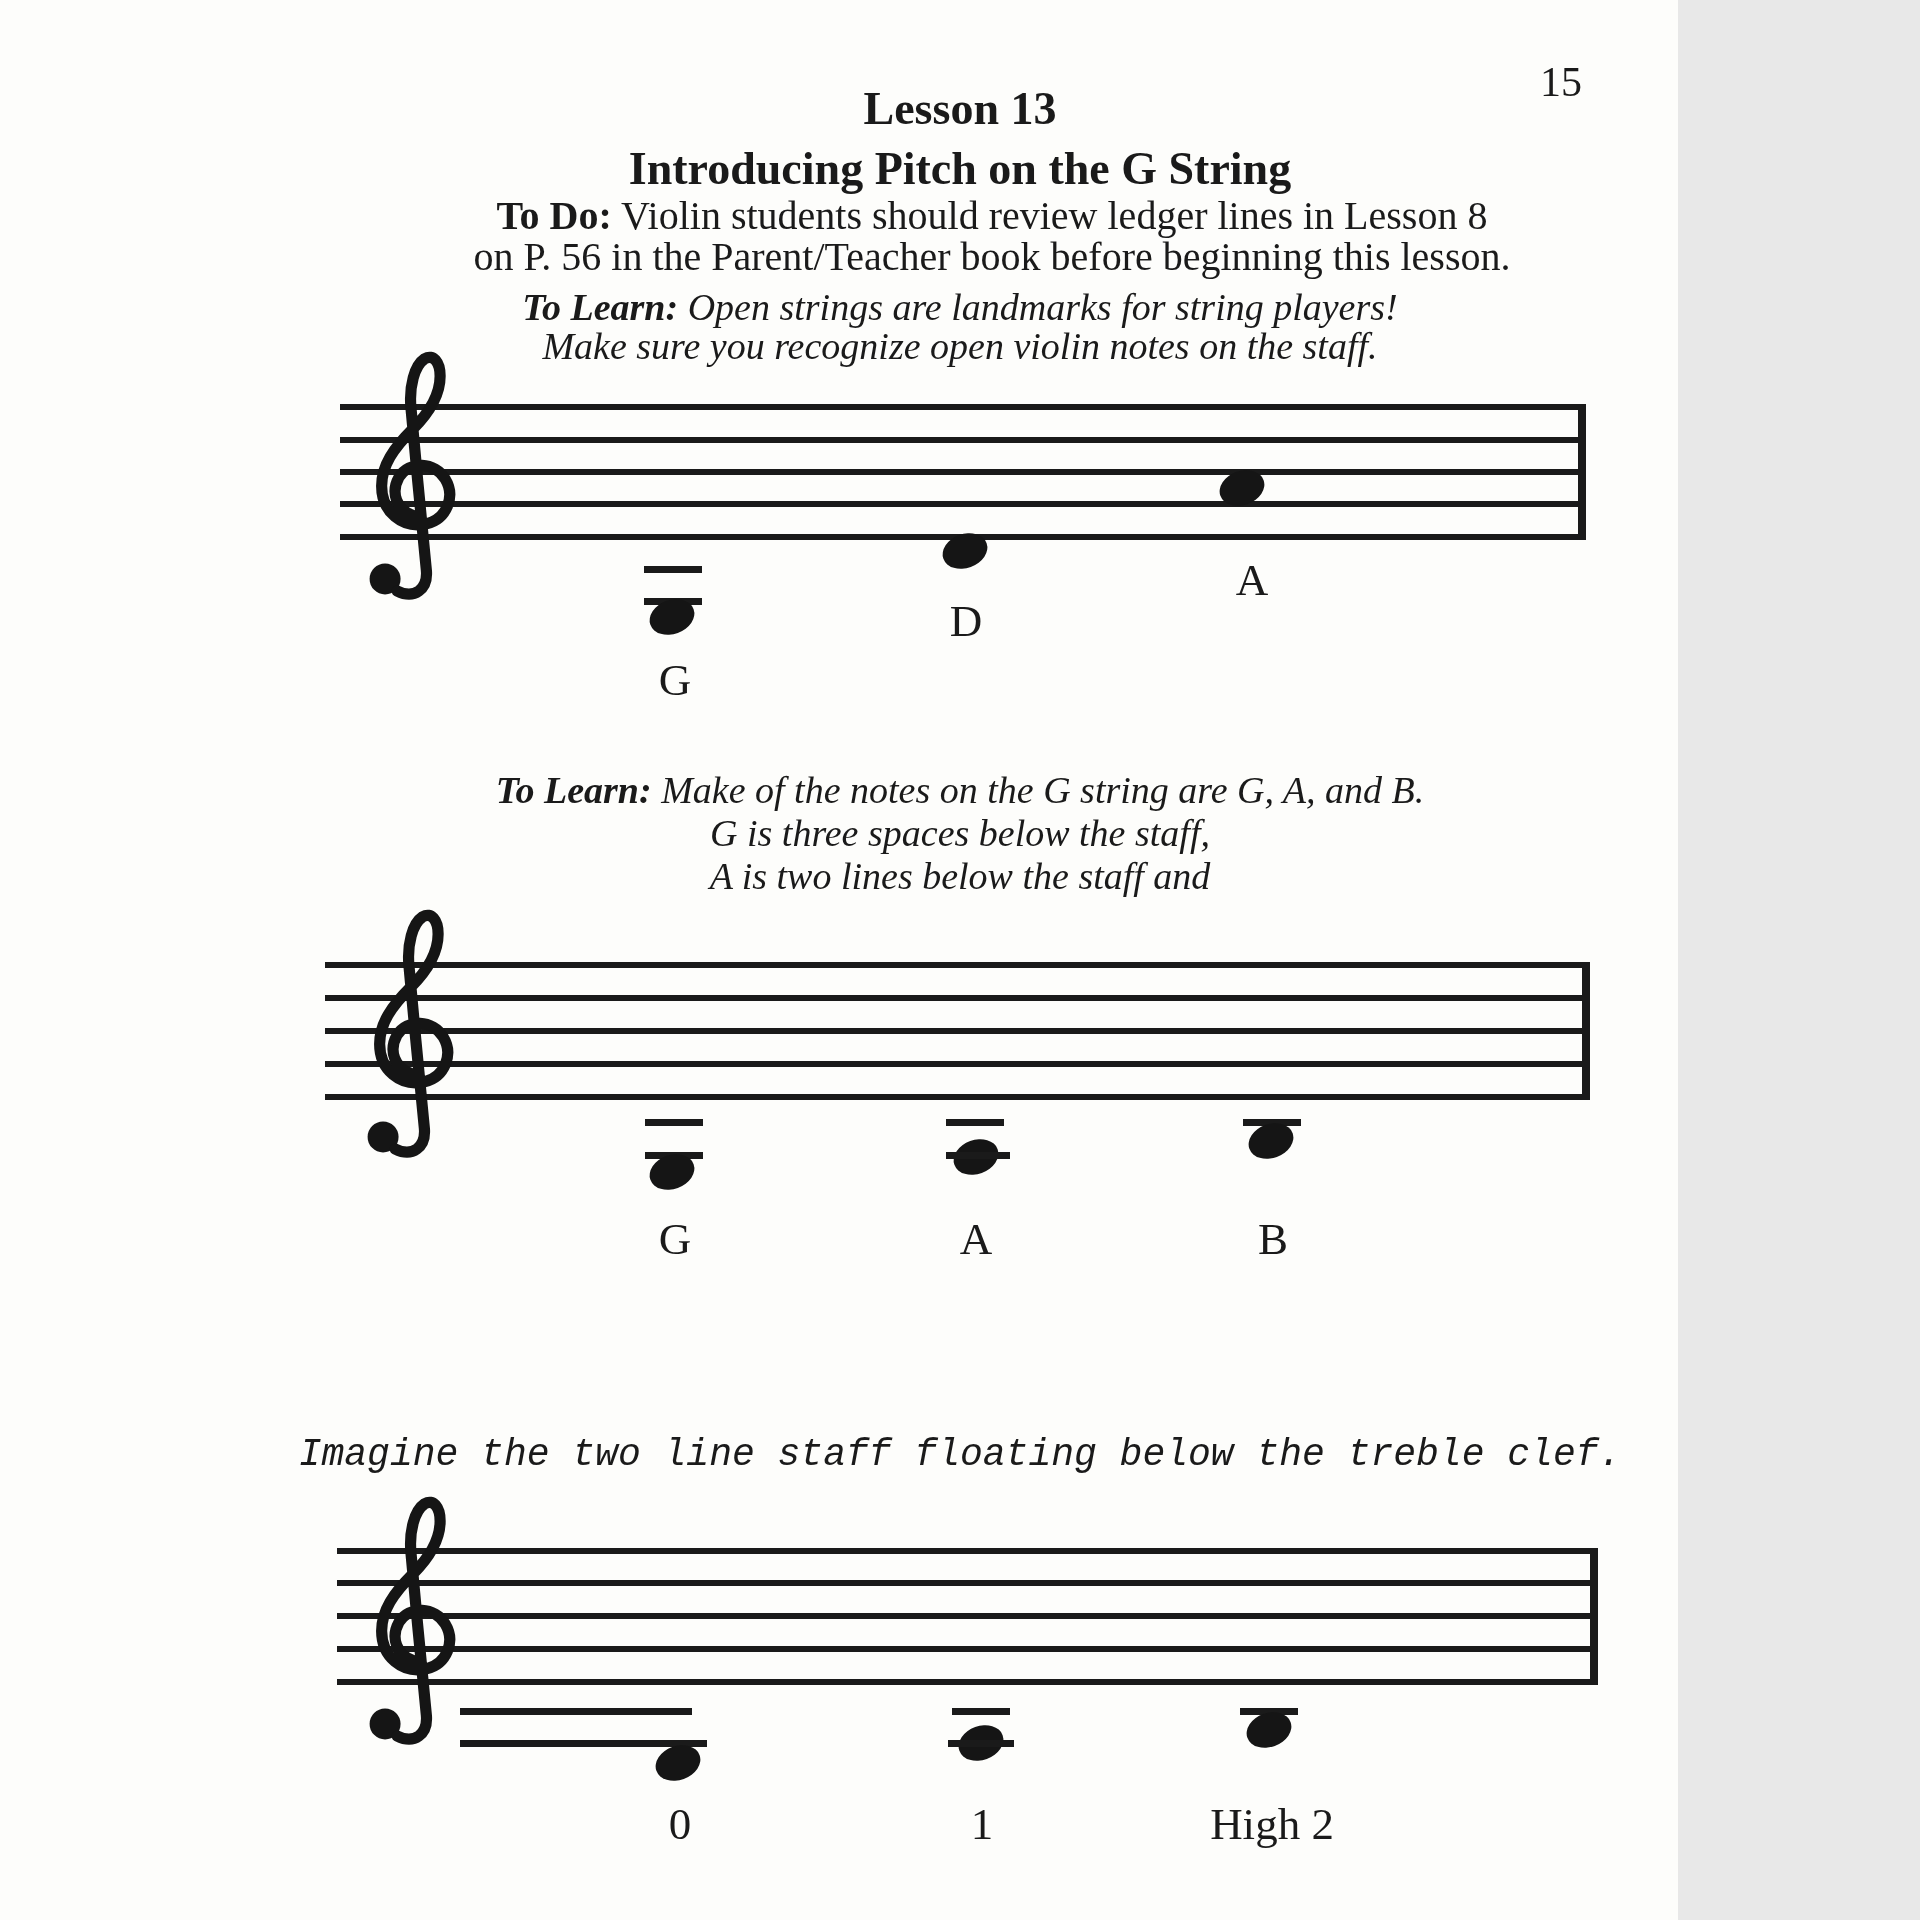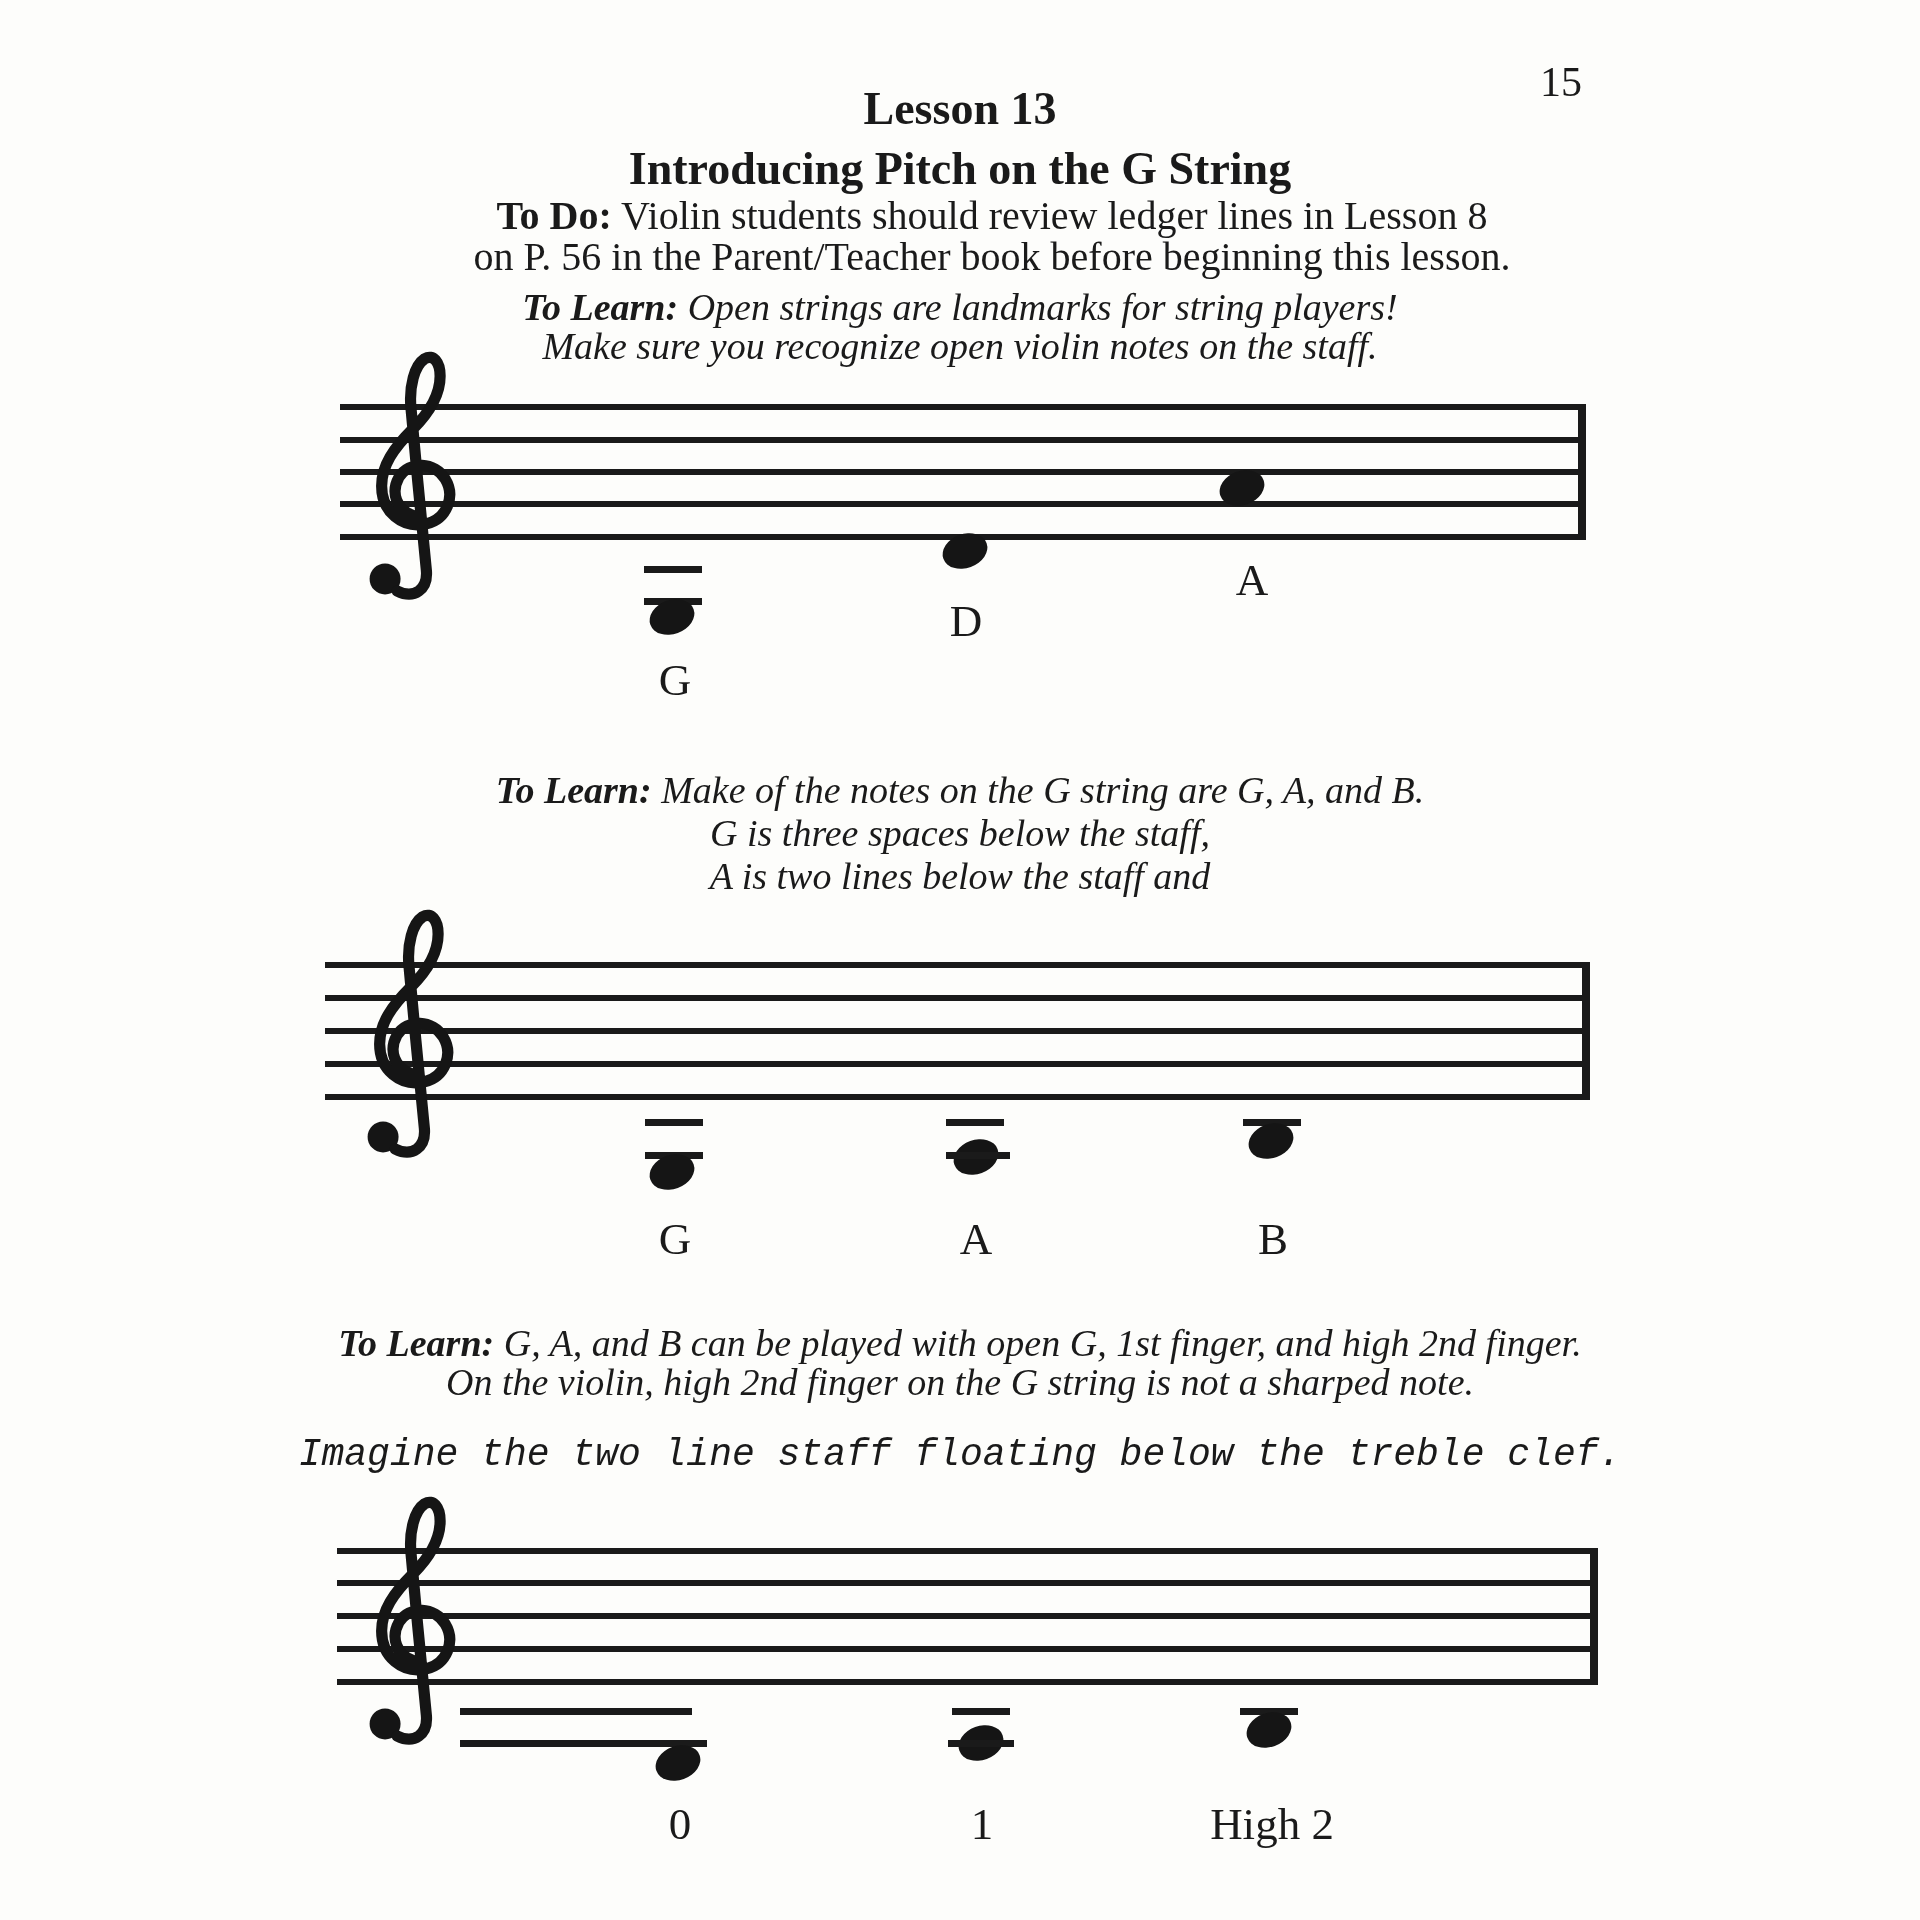--- a/index.html
+++ b/index.html
@@ -1,17 +1,17 @@
 <!DOCTYPE html>
 <html><head>
 <meta charset="utf-8">
 <style>
   html,body{margin:0;padding:0;background:#e8e8e8;}
   .page{
-    position:relative;width:1920px;height:1920px;background:#fdfdfb;
+    position:relative;width:1678px;height:1920px;background:#fdfdfb;
     font-family:"Liberation Serif","DejaVu Serif",serif;color:#1a1a1a;
     overflow:hidden;
   }
   .ct{position:absolute;left:0;width:1920px;text-align:center;}
   .h1{font-weight:bold;font-size:46px;line-height:46px;}
   .body{font-size:40px;line-height:41px;}
   .b{font-weight:bold;}
   .it{font-style:italic;font-size:38px;}
   .bl{font-style:italic;font-weight:bold;font-family:Liberation Serif, serif;}
   .pagenum{position:absolute;font-size:42px;}
@@ -96,25 +96,20 @@
     <div class="ledg" style="left:946px;top:1119px;width:58px;"></div>
     <div class="ledg" style="left:946px;top:1152px;width:64px;"></div>
 
     <div class="ledg" style="left:1243px;top:1119px;width:58px;"></div>
     <div class="nhead" style="left:1248px;top:1124px;"></div>
     <div class="nlabel" style="left:575px;top:1213px;">G</div>
     <div class="nlabel" style="left:876px;top:1213px;">A</div>
     <div class="nlabel" style="left:1173px;top:1213px;">B</div>
   </div>
 
-  <div class="ct it" style="top:1324px;line-height:39px;">
-    <span class="bl">To Learn:</span>
-    <span>G, A, and B can be played with open G, 1st finger, and high 2nd finger.</span><br>
-    <span>On the violin, high 2nd finger on the G string is not a sharped note.</span>
-  </div>
 
   <div class="ct it" style="top:1433px;font-family:Liberation Mono, monospace;">Imagine the two line staff floating below the treble clef.</div>
 
   <div>
     <div class="sline" style="left:337px;top:1548px;width:1261px;"></div>
     <div class="sline" style="left:337px;top:1580px;width:1261px;"></div>
     <div class="sline" style="left:337px;top:1613px;width:1261px;"></div>
     <div class="sline" style="left:337px;top:1646px;width:1261px;"></div>
     <div class="sline" style="left:337px;top:1679px;width:1261px;"></div>
     <div class="bar" style="left:1590px;top:1548px;height:137px;"></div>

